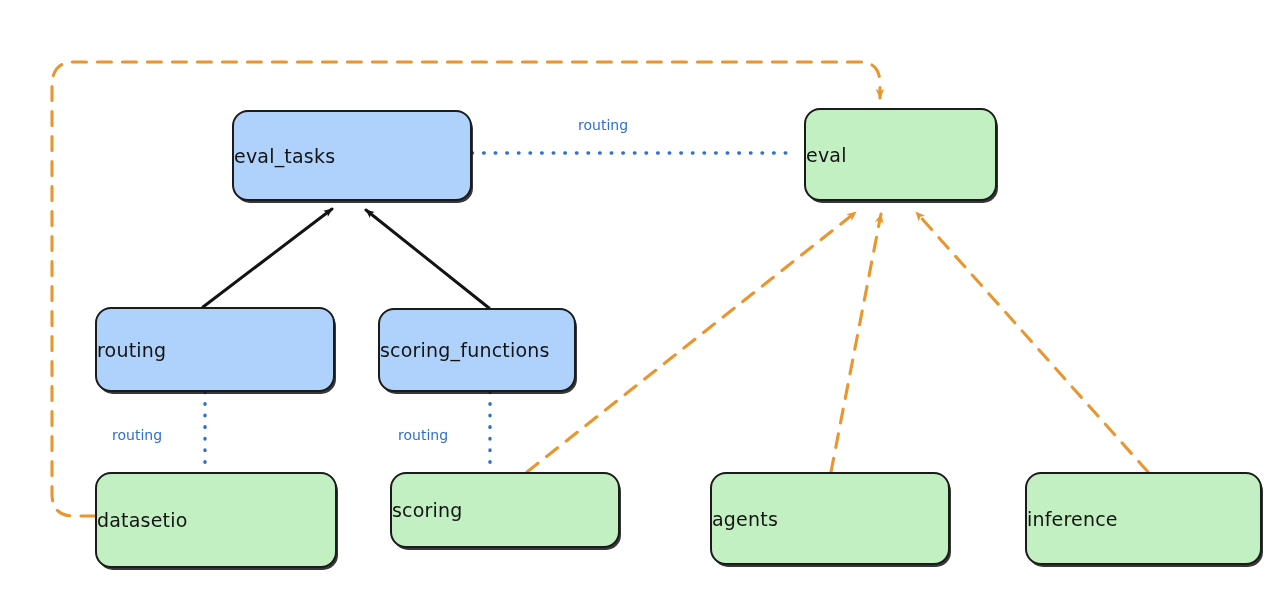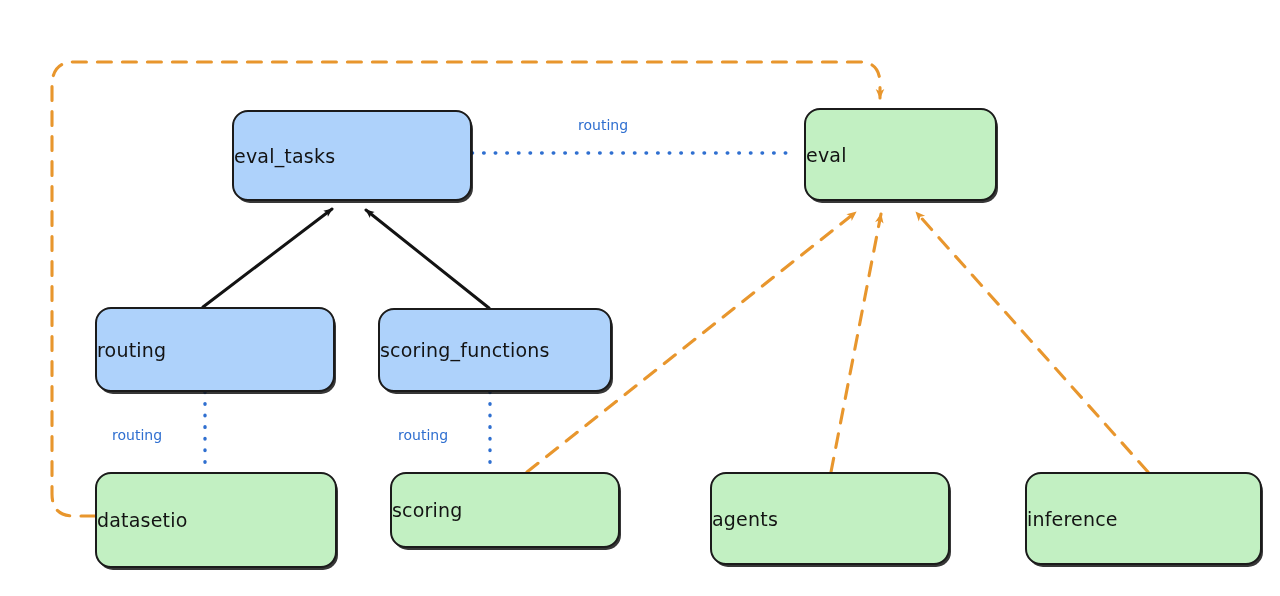--- a/index.html
+++ b/index.html
@@ -93,21 +93,21 @@
   </div>
 
   <div class="node node-green" style="left:787px; top:108px; width:193px; height:93px;margin-left:17px;">
     <span class="node-label">eval</span>
   </div>
 
   <div class="node node-blue" style="left:95px; top:307px; width:240px; height:85px;">
     <span class="node-label">routing</span>
   </div>
 
-  <div class="node node-blue" style="left:378px; top:308px; width:234px; height:84px;">
+  <div class="node node-blue" style="left:378px; top:308px; width:198px; height:84px;">
     <span class="node-label">scoring_functions</span>
   </div>
 
   <div class="node node-green" style="left:95px; top:472px; width:242px; height:96px;">
     <span class="node-label">datasetio</span>
   </div>
 
   <div class="node node-green" style="left:390px; top:472px; width:230px; height:76px;">
     <span class="node-label">scoring</span>
   </div>

